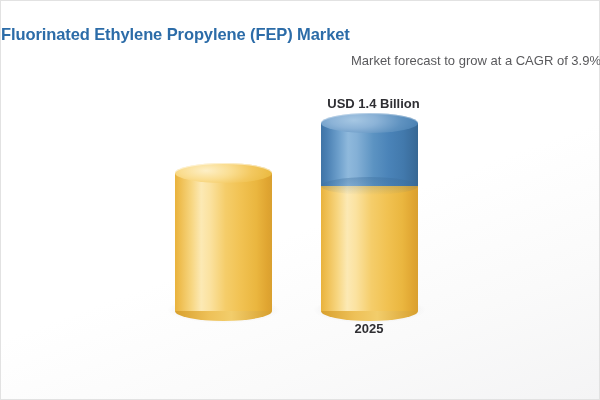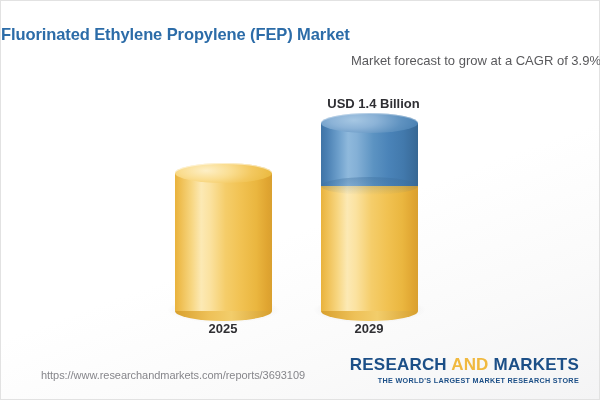--- a/index.html
+++ b/index.html
@@ -142,44 +142,36 @@
 
     <div class="cyl" style="left:174px;top:172px;width:97px;height:138px;">
       <div class="shadow" style="left:-7px;bottom:-12px;width:111px;height:26px;"></div>
       <div class="seg gold" style="left:0;top:0;width:97px;height:138px;">
         <div class="base"></div>
         <div class="side"></div>
         <div class="cap"></div>
       </div>
     </div>
 
-    <div class="catlabel" style="left:172px;top:320px;width:100px;">2025</div>
 
     <div class="datalabel" style="left:290px;top:95px;width:165px;">USD 1.4 Billion</div>
 
     <div class="cyl" style="left:320px;top:122px;width:97px;height:188px;">
       <div class="shadow" style="left:-7px;bottom:-12px;width:111px;height:26px;"></div>
 
       <div class="seg gold" style="left:0;top:50px;width:97px;height:138px;">
         <div class="base"></div>
         <div class="side"></div>
         <div class="cap"></div>
       </div>
 
       <div class="seg blue" style="left:0;top:0;width:97px;height:63px;">
         <div class="side"></div>
         <div class="seam" style="bottom:-9px;"></div>
         <div class="cap"></div>
       </div>
     </div>
 
-    <div class="catlabel" style="left:318px;top:320px;width:100px;">2029</div>
+    <div class="catlabel" style="left:318px;top:320px;width:100px;">2025</div>
   </div>
 
-  <div class="footer">
-    <div class="url">https://www.researchandmarkets.com/reports/3693109</div>
-    <div class="logo">
-      <div class="logo-main"><span>RESEARCH</span> <span class="and">AND</span> <span>MARKETS</span></div>
-      <div class="logo-sub">THE WORLD'S LARGEST MARKET RESEARCH STORE</div>
-    </div>
-  </div>
 
 </div>
 
 </body></html>

